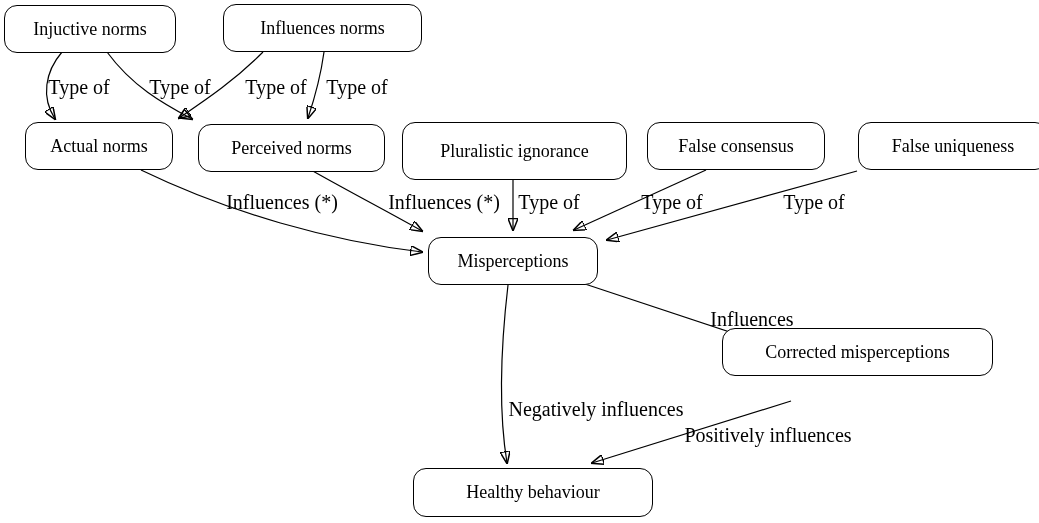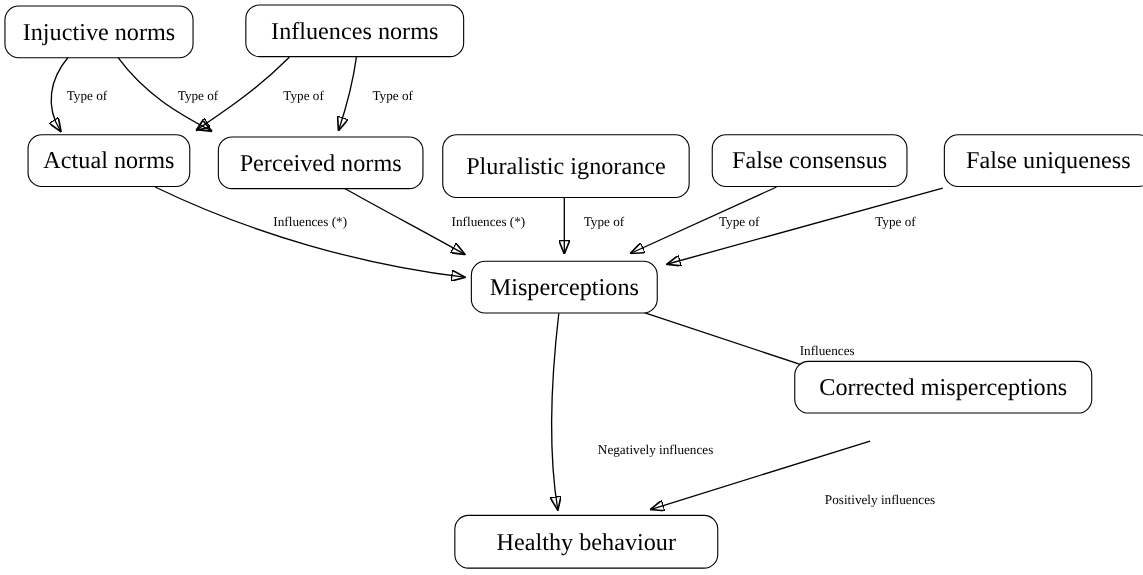--- a/index.html
+++ b/index.html
@@ -21,28 +21,28 @@
   .edges path { fill: none; stroke: #000000; stroke-width: 1.2px; }
   .node {
     position: absolute;
     box-sizing: border-box;
     border: 1.2px solid #000000;
     border-radius: 13px;
     background: #ffffff;
     display: flex;
     align-items: center;
     justify-content: center;
-    font-size: 22px;
+    font-size: 18px;
     white-space: nowrap;
     z-index: 2;
   }
   .edge-label {
     position: absolute;
     transform: translate(-50%, -50%);
-    font-size: 12px;
+    font-size: 20px;
     white-space: nowrap;
     z-index: 1;
   }
 </style>
 </head>
 <body>
 
 <div class="canvas">
 
   <svg class="edges" width="1039" height="523" viewBox="0 0 1039 523" xmlns="http://www.w3.org/2000/svg">
@@ -100,15 +100,15 @@
   <div class="edge-label" style="left:180px; top:87px;">Type of</div>
   <div class="edge-label" style="left:276px; top:87px;">Type of</div>
   <div class="edge-label" style="left:357px; top:87px;">Type of</div>
   <div class="edge-label" style="left:282px; top:202px;">Influences (*)</div>
   <div class="edge-label" style="left:444px; top:202px;">Influences (*)</div>
   <div class="edge-label" style="left:549px; top:202px;">Type of</div>
   <div class="edge-label" style="left:672px; top:202px;">Type of</div>
   <div class="edge-label" style="left:814px; top:202px;">Type of</div>
   <div class="edge-label" style="left:752px; top:319px;">Influences</div>
   <div class="edge-label" style="left:596px; top:373px;margin-top:36px;">Negatively influences</div>
-  <div class="edge-label" style="left:800px; top:435px;margin-top:20px;">Positively influences</div>
+  <div class="edge-label" style="left:768px; top:435px;">Positively influences</div>
 
 </div>
 
 </body></html>

